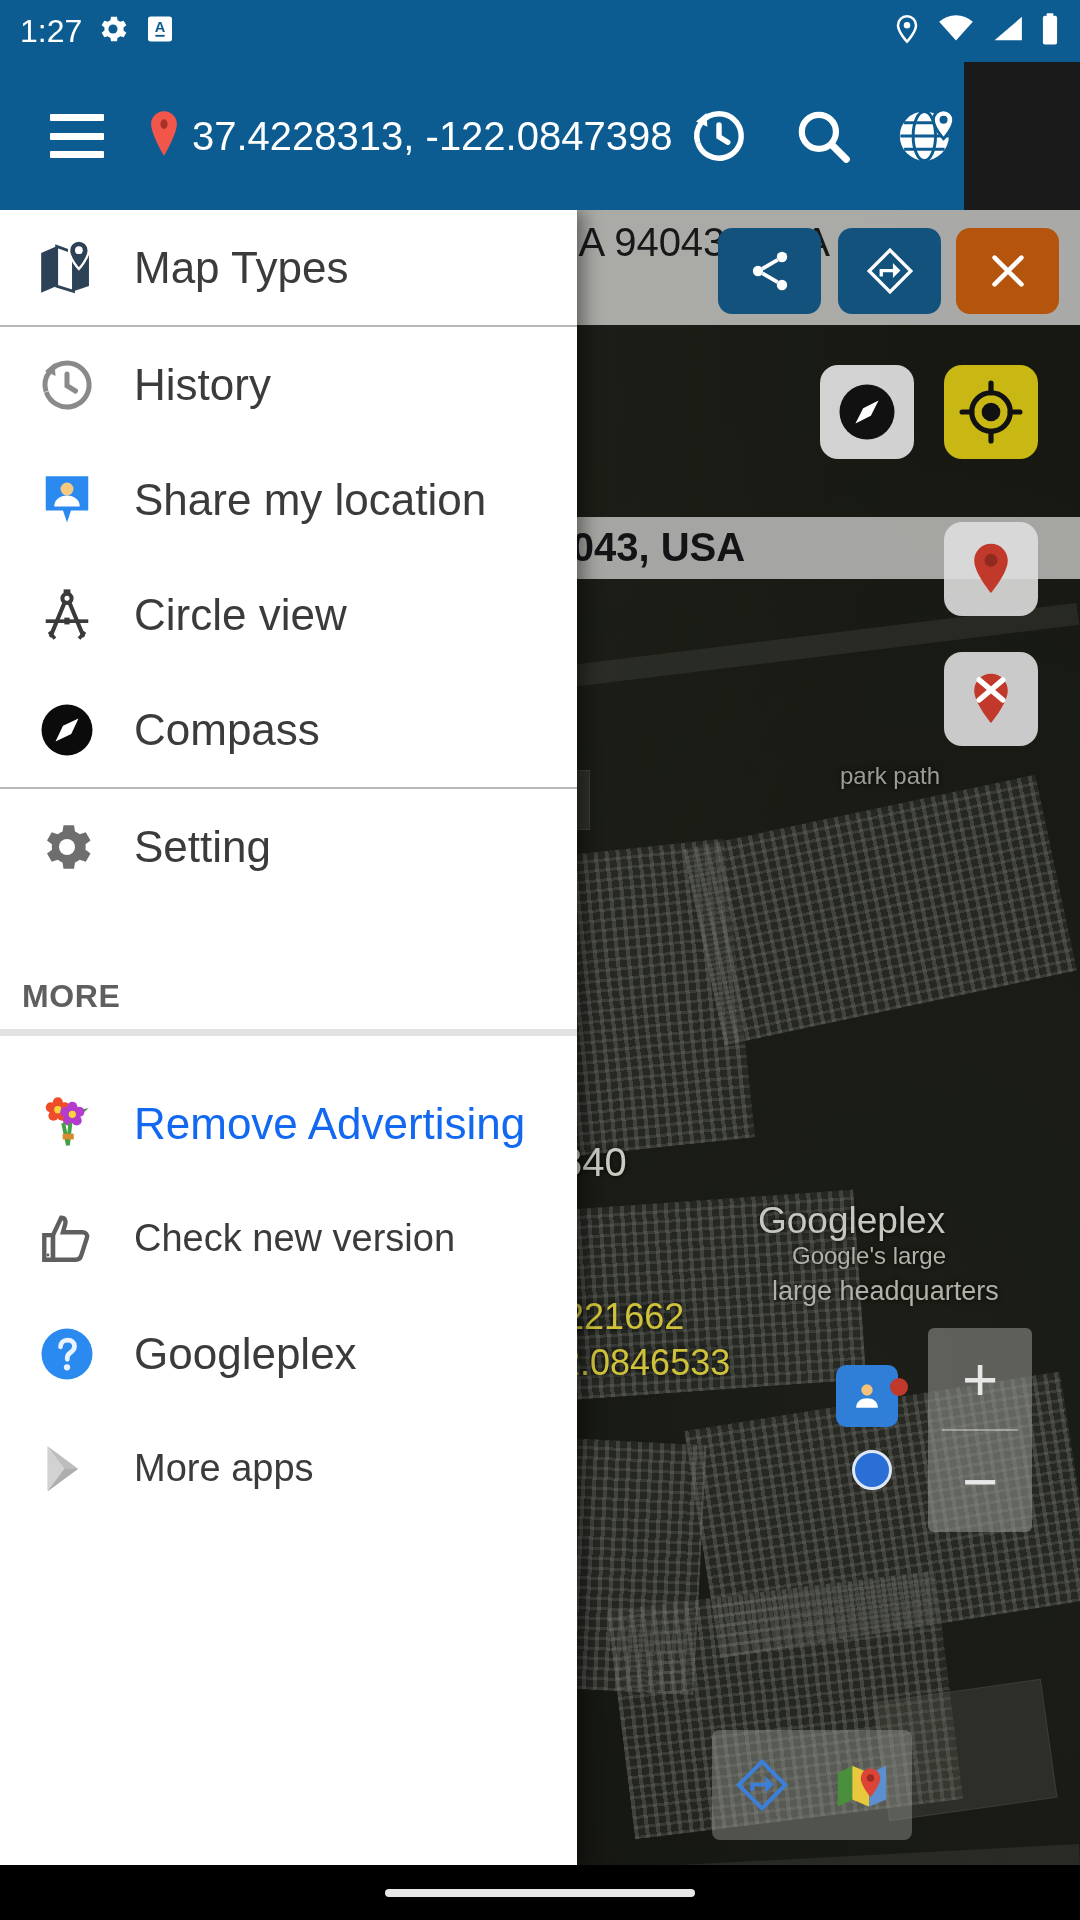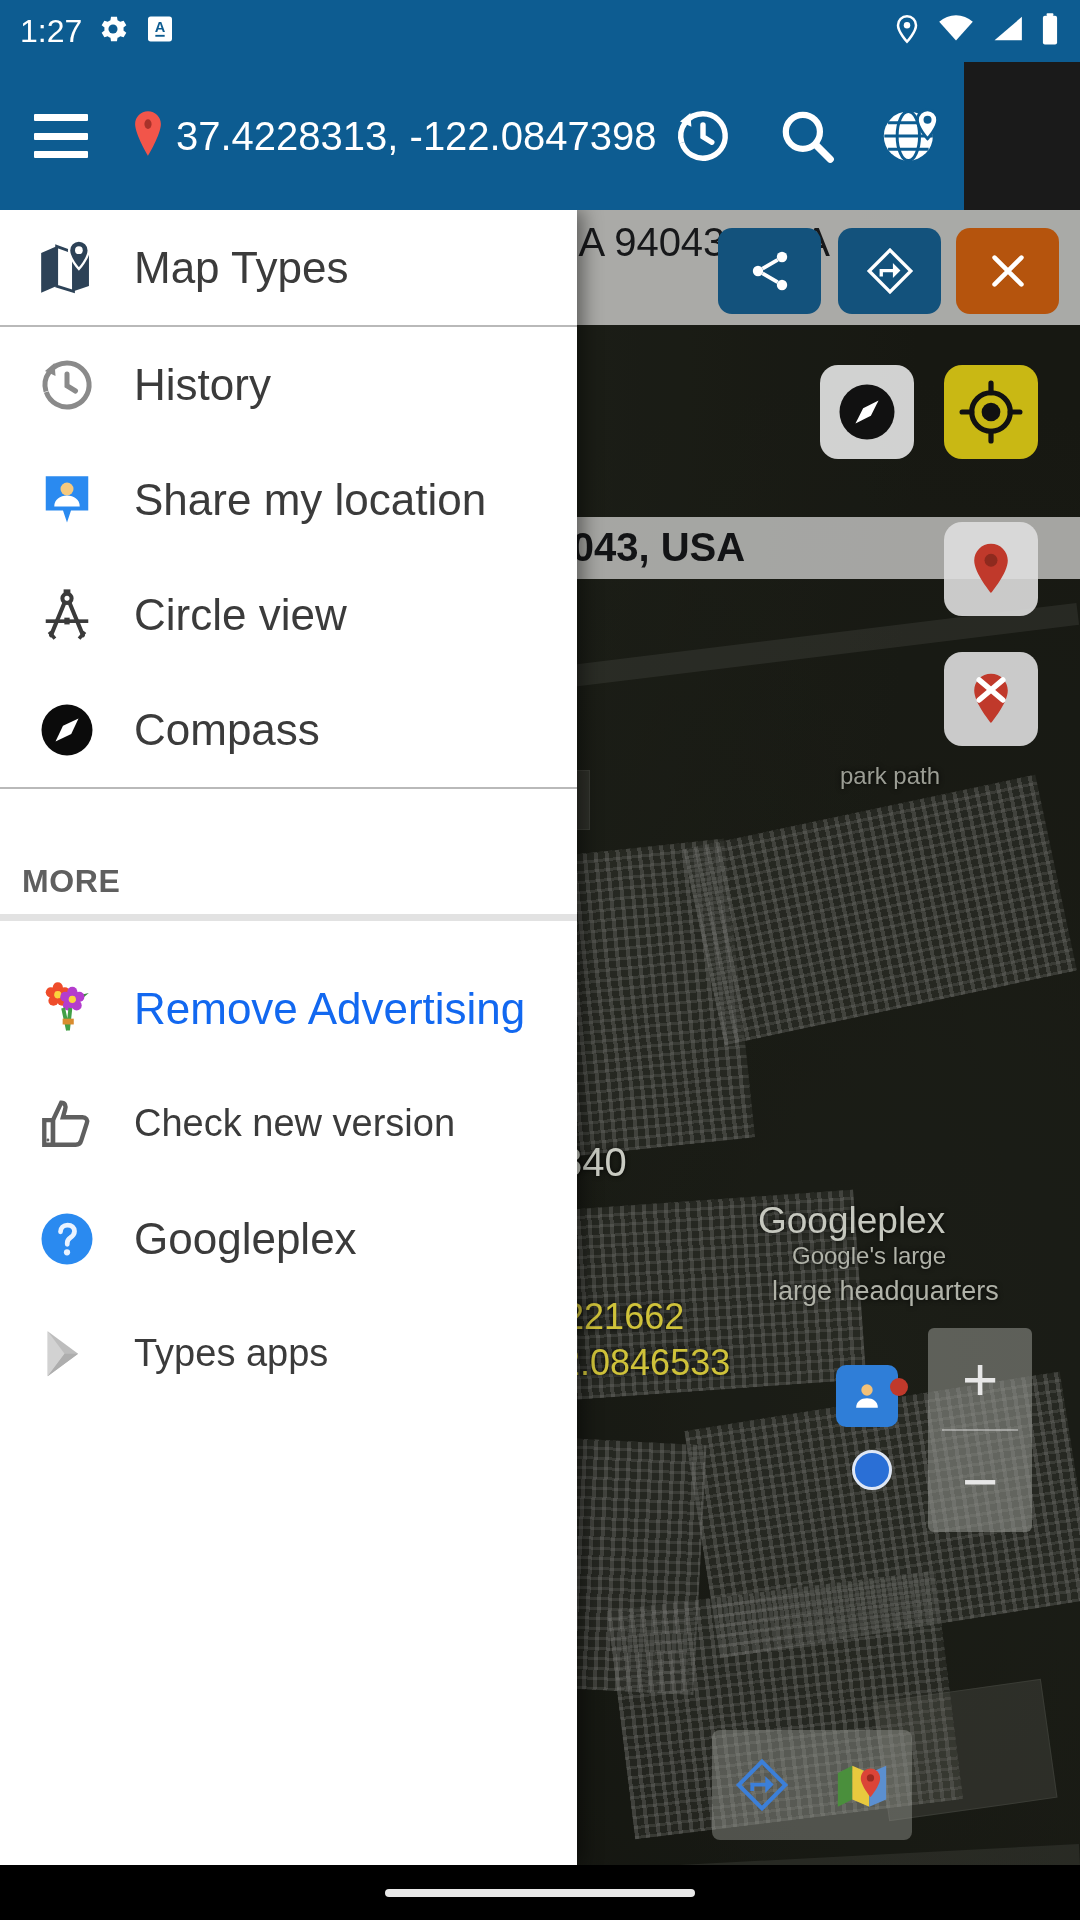--- a/index.html
+++ b/index.html
@@ -32,21 +32,21 @@
     font-family: "Liberation Sans", sans-serif;
   }
   .sb-icon { display: block; }
 
   
   #app-bar {
     position: absolute; top: 62px; left: 0;
     width: 964px; height: 148px;
     background: #0d5c91;
     display: flex; align-items: center;
-    padding: 0 34px;
+    padding: 0 50px;
     z-index: 55;
   }
   #hamburger {
     width: 54px; height: 44px;
     display: flex; flex-direction: column; justify-content: space-between;
     cursor: pointer;
     flex: 0 0 auto;
   }
   #hamburger span { display:block; height: 7px; background: #fff; border-radius: 1px; }
   #coord-wrap {
@@ -473,20 +473,29 @@
       <span class="ico">
         <svg width="60" height="60" viewBox="0 0 24 24">
           <circle cx="12" cy="12" r="10.2" fill="#0b0b0b"></circle>
           <path d="M16.6 7.4 L10.4 10.3 L7.4 16.6 L13.7 13.6 Z" fill="#ffffff"></path>
         </svg>
       </span>
       <span class="lbl">Compass</span>
     </div>
     <div class="sep"></div>
 
+    <div class="drawer-item">
+      <span class="ico">
+        <svg width="60" height="60" viewBox="0 0 24 24">
+          <path d="M19.4 13.1a7.6 7.6 0 0 0 0-2.2l2-1.5-1.9-3.3-2.4.8a7.6 7.6 0 0 0-1.9-1.1l-.4-2.5H10.6l-.4 2.5a7.6 7.6 0 0 0-1.9 1.1l-2.4-.8L4 9.4l2 1.5a7.6 7.6 0 0 0 0 2.2l-2 1.5 1.9 3.3 2.4-.8a7.6 7.6 0 0 0 1.9 1.1l.4 2.5h4.2l.4-2.5a7.6 7.6 0 0 0 1.9-1.1l2.4.8 1.9-3.3z" fill="#6e6e6e"></path>
+          <circle cx="12" cy="12" r="3.2" fill="#ffffff"></circle>
+        </svg>
+      </span>
+      <span class="lbl">Setting</span>
+    </div>
 
     <div id="gap-1"></div>
     <div id="more-header">MORE</div>
     <div class="sep-thick"></div>
     <div id="gap-2"></div>
 
     <div class="drawer-item accent">
       <span class="ico">
         <svg width="58" height="58" viewBox="0 0 24 24">
           <path d="M7 5.6 L3.2 5.0 L6.4 7.4 Z" fill="#3e8e41"></path>
@@ -538,21 +547,21 @@
     </div>
 
     <div class="drawer-item small">
       <span class="ico">
         <svg width="58" height="58" viewBox="0 0 24 24">
           <path d="M4 2.6 L16.6 11.9 L4 21.2 Z" fill="#bdbdbd"></path>
           <path d="M4 2.6 L11.0 11.9 L4 21.2 Z" fill="#d2d2d2"></path>
           <path d="M11.0 11.9 L16.6 11.9 L4 21.2 Z" fill="#aeaeae"></path>
         </svg>
       </span>
-      <span class="lbl">Types apps</span>
+      <span class="lbl">More apps</span>
     </div>
   </div>
 
   <div id="status-bar">
     <div id="status-left">
       <span class="clock">1:27</span>
       <span class="sb-icon">
         <svg width="34" height="34" viewBox="0 0 24 24">
           <path d="M19.4 13.1a7.6 7.6 0 0 0 0-2.2l2-1.5-1.9-3.3-2.4.8a7.6 7.6 0 0 0-1.9-1.1l-.4-2.5H10.6l-.4 2.5a7.6 7.6 0 0 0-1.9 1.1l-2.4-.8L4 9.4l2 1.5a7.6 7.6 0 0 0 0 2.2l-2 1.5 1.9 3.3 2.4-.8a7.6 7.6 0 0 0 1.9 1.1l.4 2.5h4.2l.4-2.5a7.6 7.6 0 0 0 1.9-1.1l2.4.8 1.9-3.3z" fill="#ffffff"></path>
           <circle cx="12" cy="12" r="3.2" fill="#0d5c91"></circle>

